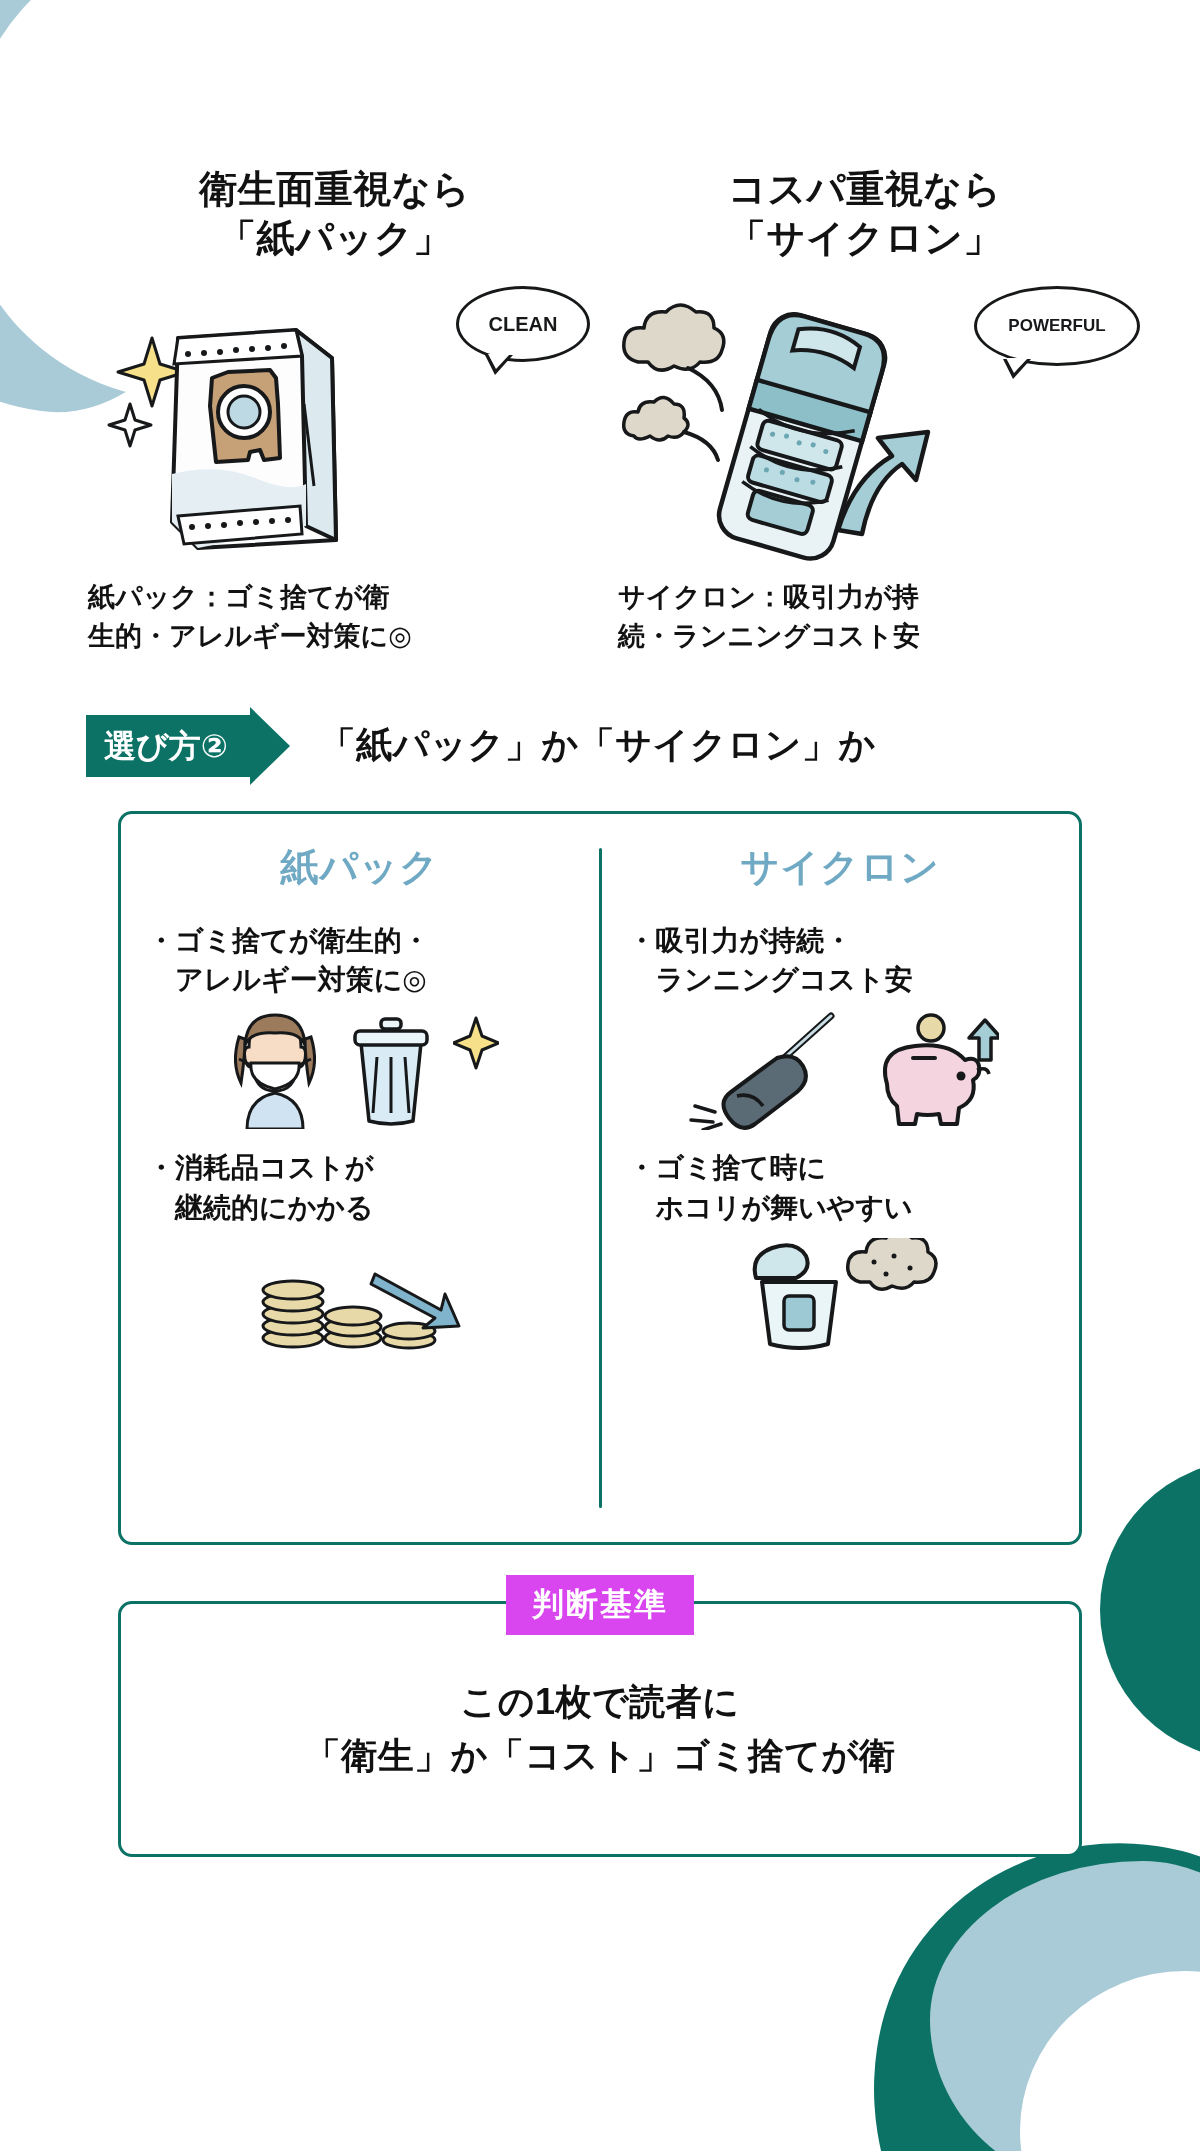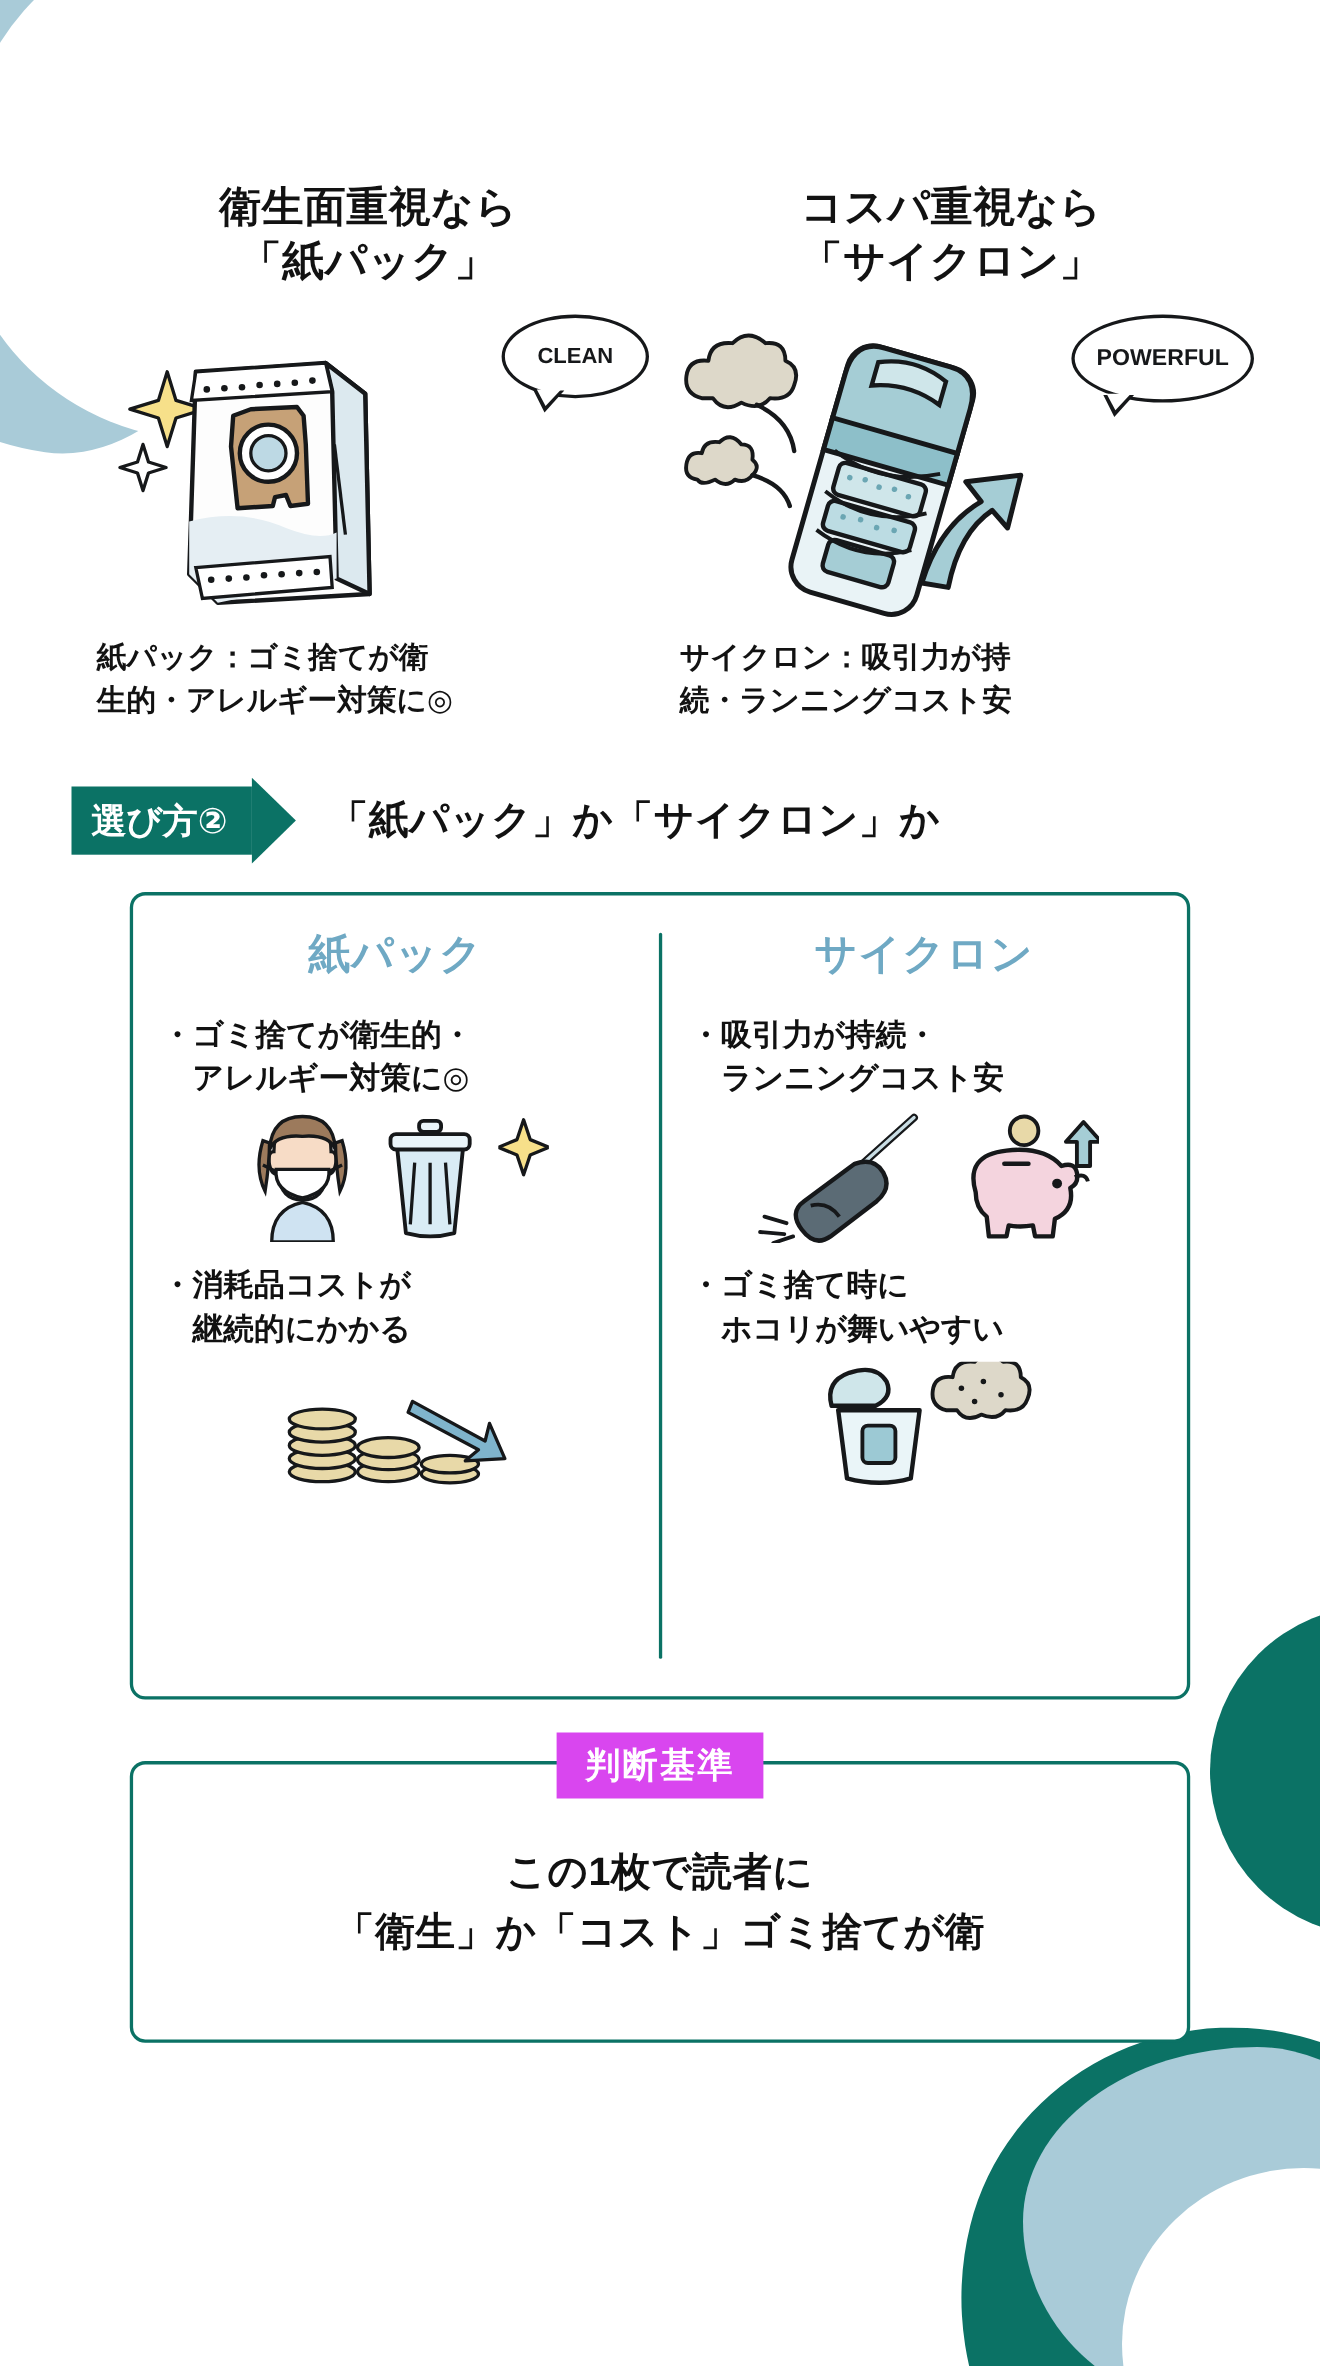--- a/index.html
+++ b/index.html
@@ -66,40 +66,40 @@
 
   .illo-wrap{position:relative;height:300px;margin-top:16px;}
 
   
   .bubble{
     position:absolute;background:#fff;border:3px solid #16181a;
     border-radius:50%;display:flex;align-items:center;justify-content:center;
     font-weight:bold;color:#16181a;
   }
   .bubble-clean{right:10px;top:8px;width:128px;height:70px;font-size:20px;}
-  .bubble-power{right:-10px;top:8px;width:160px;height:74px;font-size:21px;}
+  .bubble-power{right:-10px;top:8px;width:160px;height:74px;font-size:17px;}
   .bubble:after{
     content:"";position:absolute;left:26px;bottom:-16px;
     width:0;height:0;border-left:10px solid transparent;
     border-right:18px solid transparent;border-top:20px solid #16181a;
   }
   .bubble:before{
     content:"";position:absolute;left:29px;bottom:-10px;z-index:2;
     width:0;height:0;border-left:8px solid transparent;
     border-right:14px solid transparent;border-top:15px solid #fff;
   }
 
   
   .caption{
     font-size:27px;font-weight:bold;color:#121212;line-height:1.45;
     text-align:left;padding:0 18px;white-space:pre-line;
   }
 
   
-  .banner-row{display:flex;align-items:center;margin-top:58px;padding-left:65px;}
+  .banner-row{display:flex;align-items:center;margin-top:58px;padding-left:86px;}
   .arrow-tag{
     position:relative;background:#0b7265;color:#fff;font-weight:bold;
     font-size:32px;height:62px;line-height:62px;padding:0 22px 0 18px;
   }
   .arrow-tag:after{
     content:"";position:absolute;right:-40px;top:-8px;
     border-top:39px solid transparent;border-bottom:39px solid transparent;
     border-left:40px solid #0b7265;
   }
   .banner-title{

